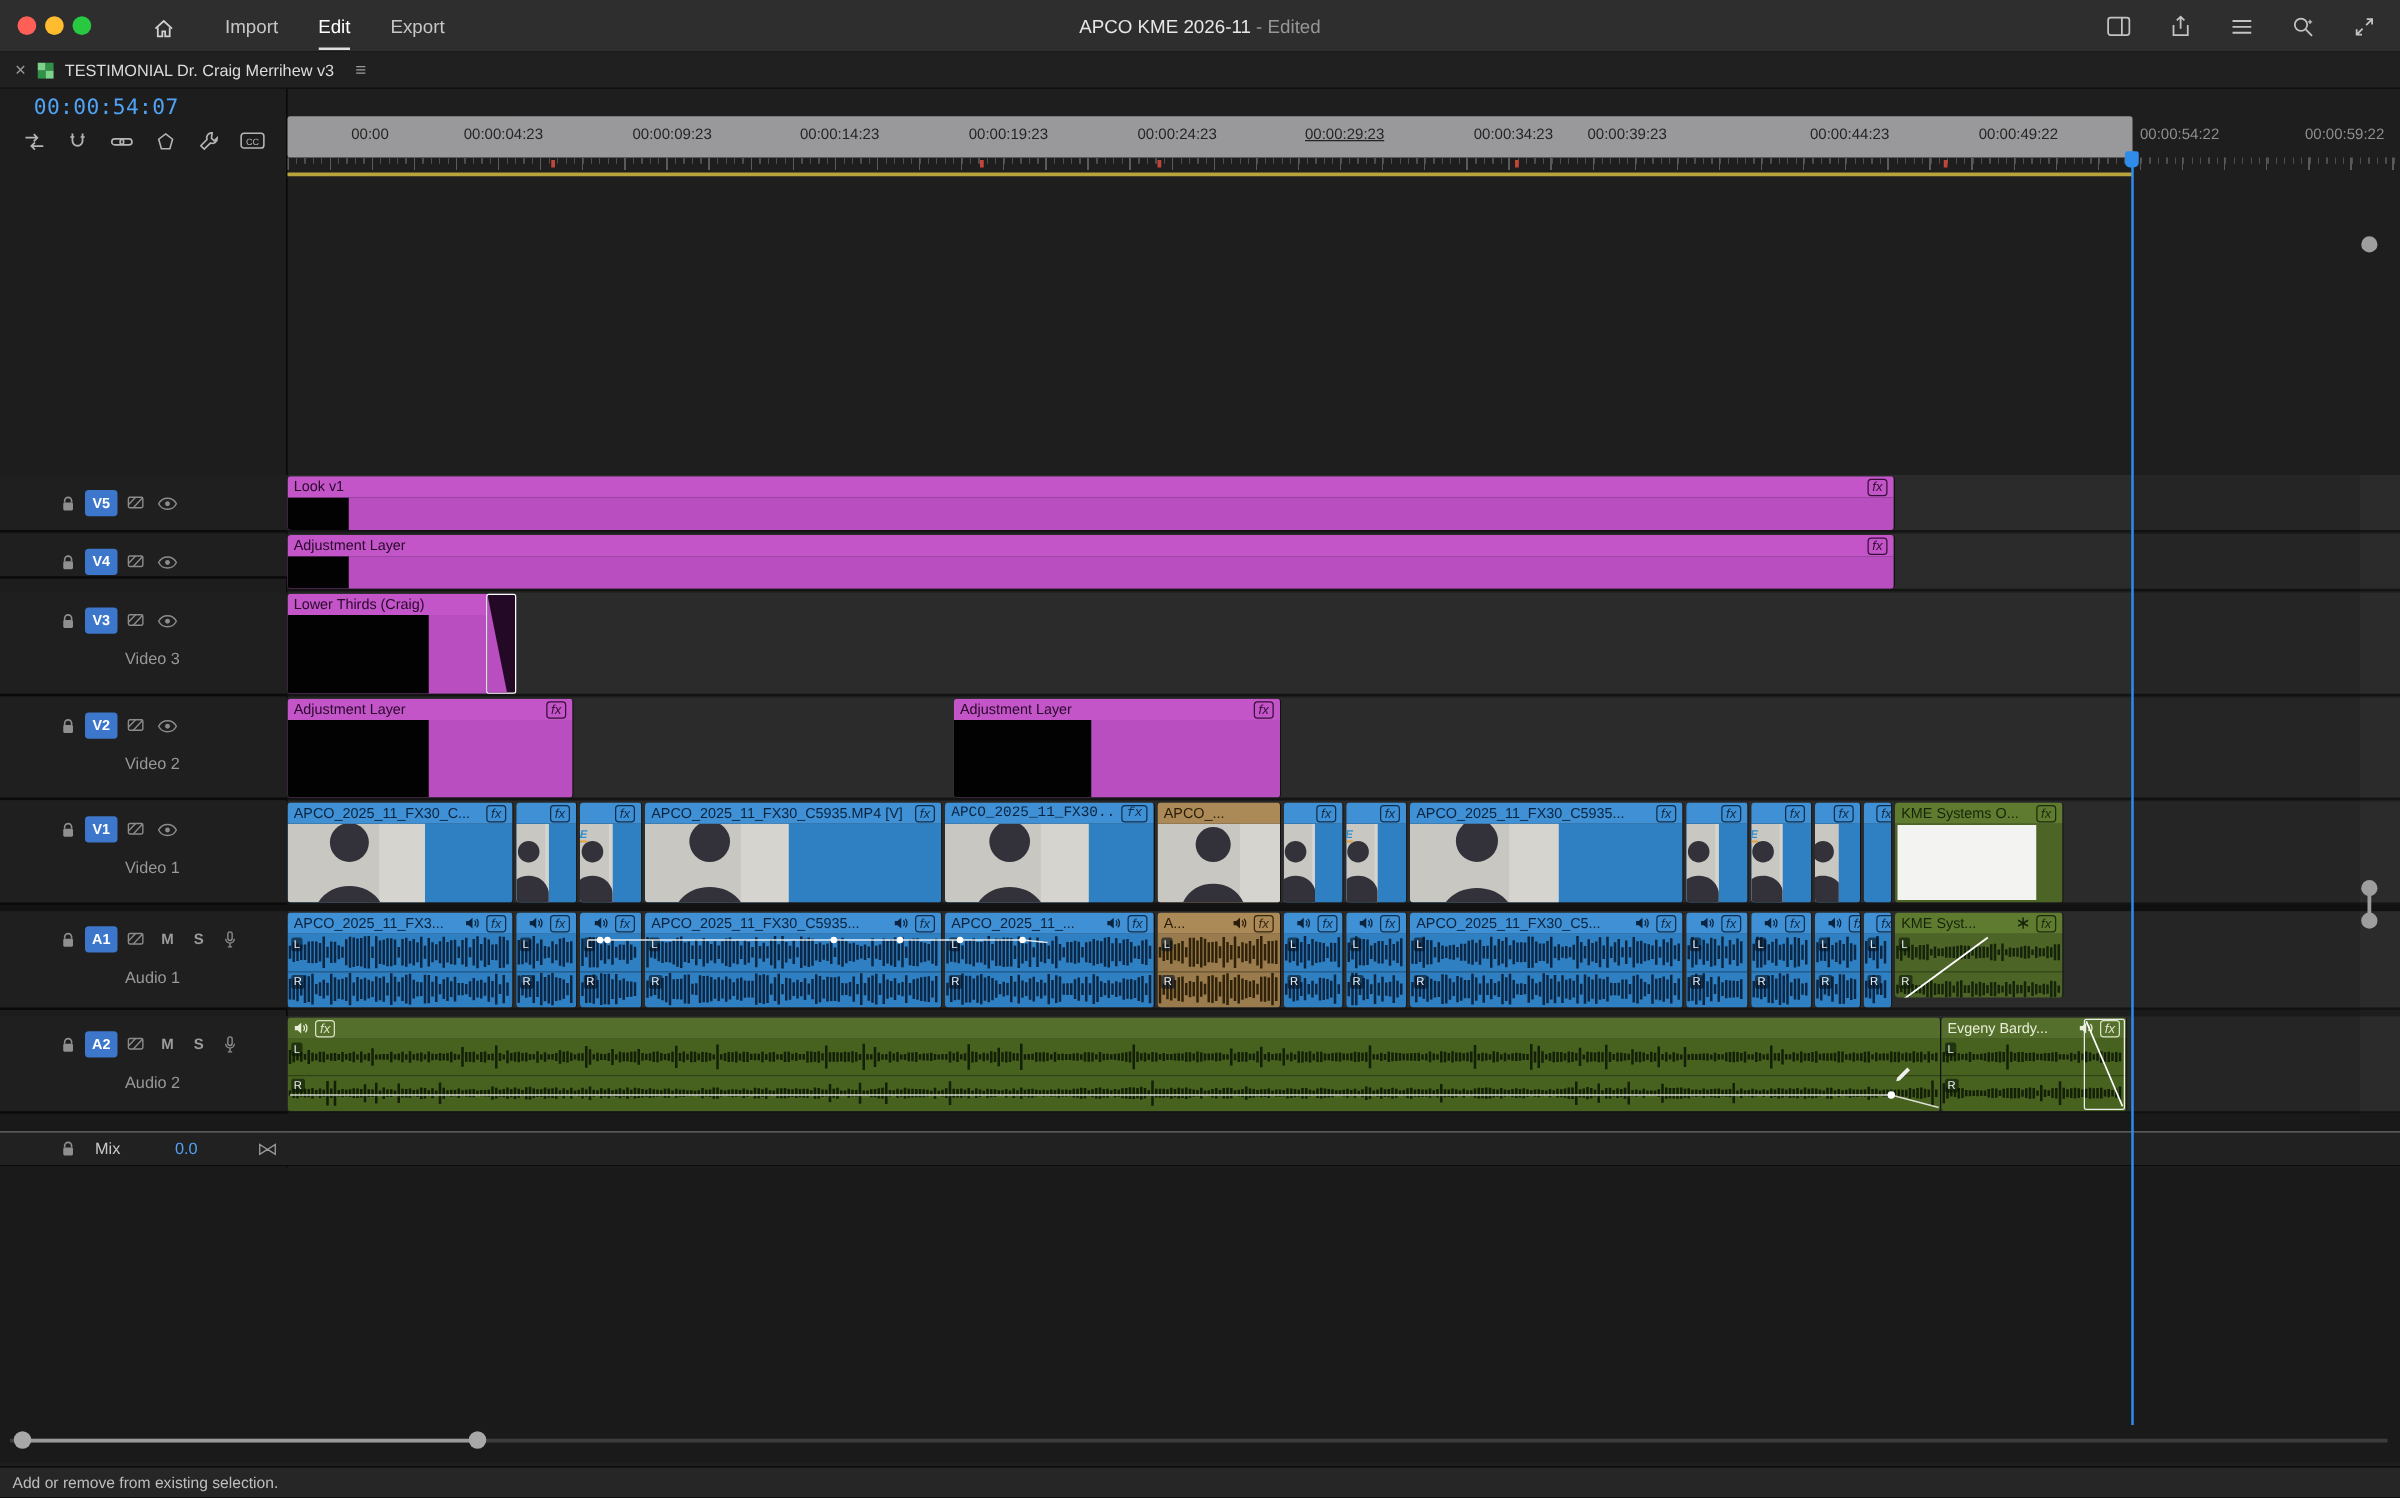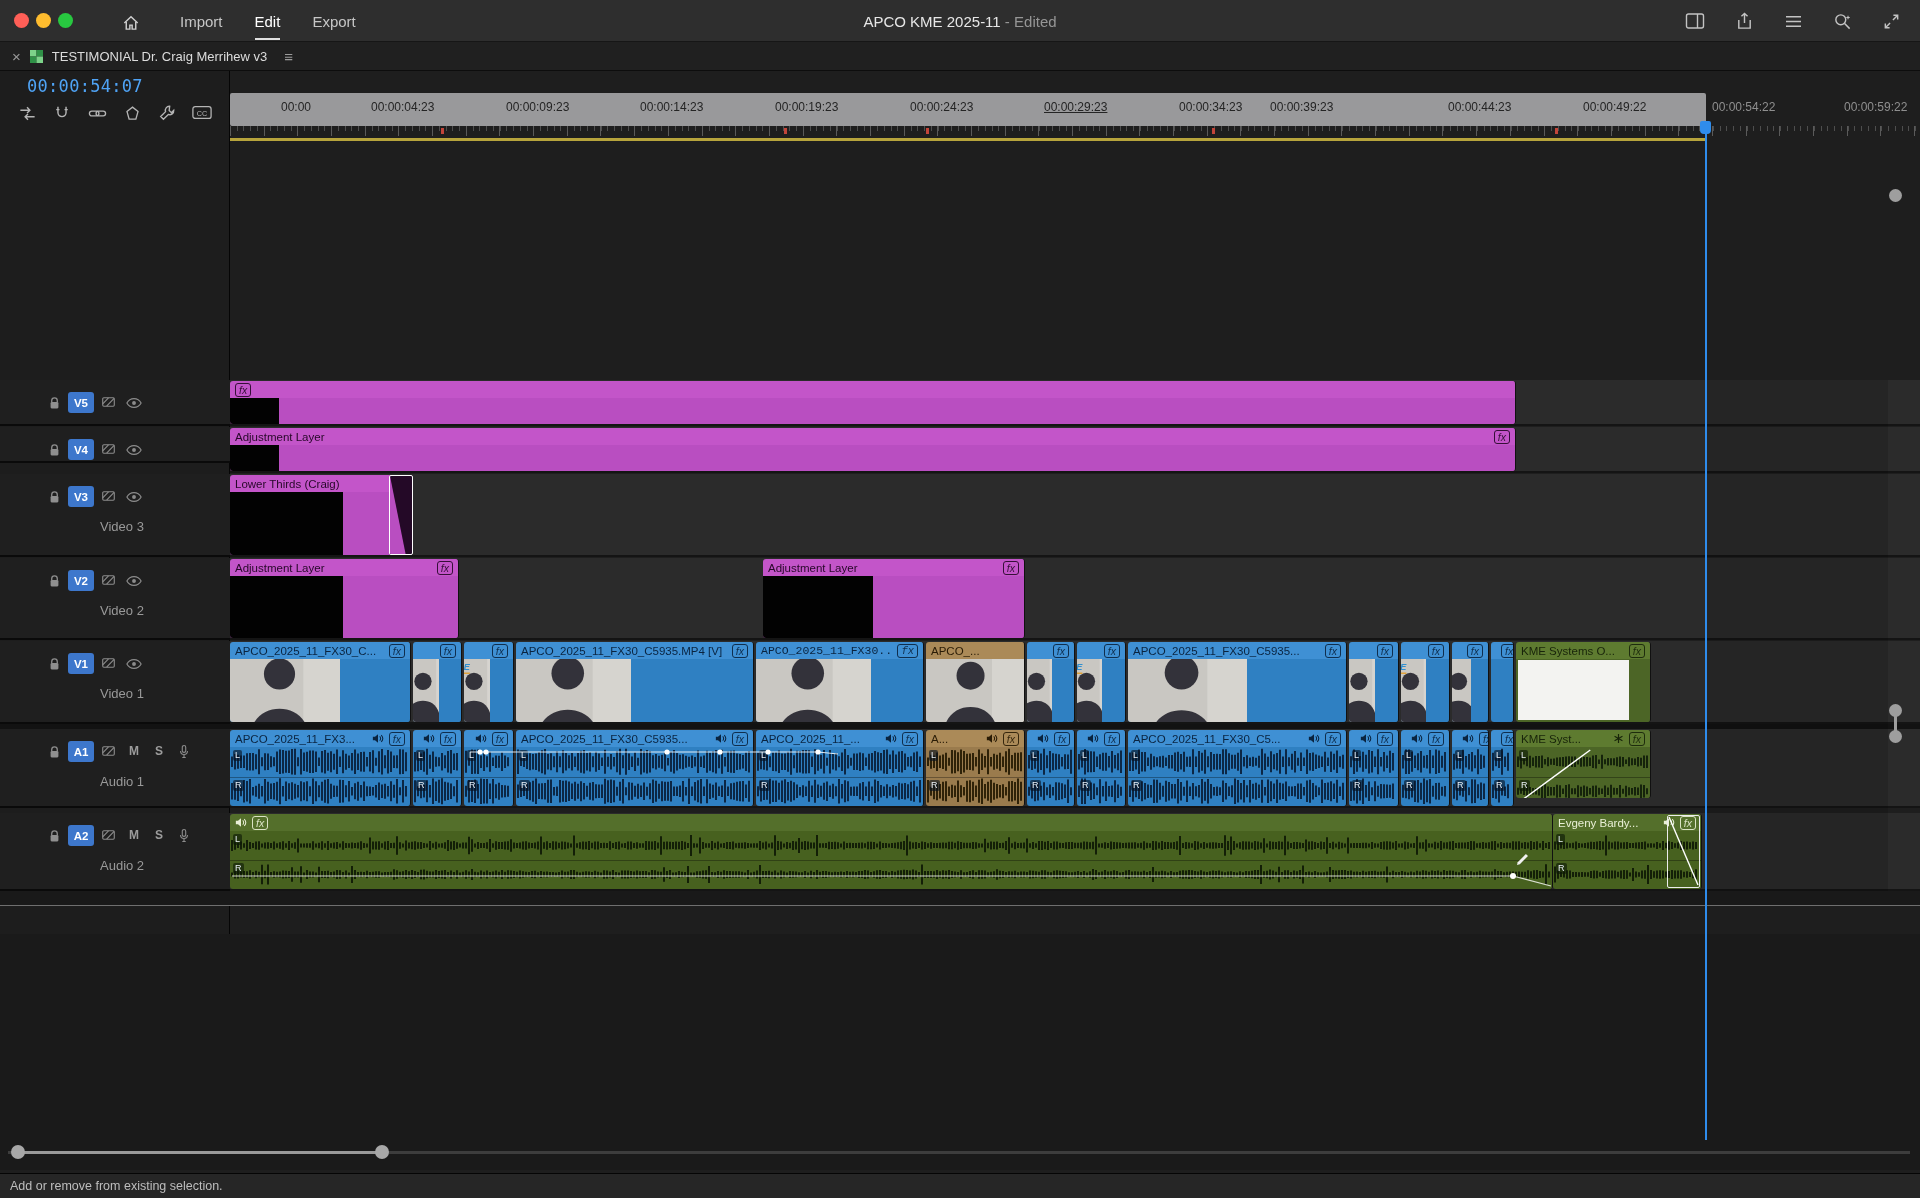--- a/index.html
+++ b/index.html
@@ -101,21 +101,21 @@
           <path d="M3 10.5L10 4l7 6.5"></path>
           <path d="M5 9.5V17h3.8v-4.2h2.4V17H15V9.5"></path>
         </svg>
       </span>
     <nav class="menu" id="menu">
         <div class="menu-item">Import</div>
         <div class="menu-item active">Edit</div>
         <div class="menu-item">Export</div>
       </nav>
     <div class="wintitle">
-        <span>APCO KME 2025-11</span>
+        <span>APCO KME 2026-11</span>
         <span class="suffix"> - Edited</span>
       </div>
     <div class="tb-right" id="tb-right">
         <div class="tb-icon">
           <svg width="20" height="18" viewBox="0 0 20 18" fill="none" stroke="currentColor" stroke-width="1.4">
             <rect x="1.5" y="2" width="17" height="14" rx="2"></rect>
             <path d="M12.5 2v14"></path>
           </svg>
         </div>
         <div class="tb-icon">
@@ -197,20 +197,35 @@
       </div>
     </div>
   <div class="ruler-gray"></div>
   <div class="ticks-minor"></div>
   <div class="ticks-major"></div>
   <div class="render-bar"></div>
 
   <div class="vagap" style="top:724px;height:5px"></div>
   <div class="vagap" style="top:891px;height:14px;background:#191919"></div>
   <div class="mixline"></div>
+  <div class="mixrow" id="mixrow">
+      <div class="w" style="left: 48px; top: 6px;">
+        <svg width="13" height="14" viewBox="0 0 14 15">
+          <path d="M4 6.5V5a3 3 0 0 1 6 0v1.5" fill="none" stroke="#8f8f8f" stroke-width="1.4"></path>
+          <rect x="2.8" y="6.5" width="8.4" height="6.8" rx="1.2" fill="#8f8f8f"></rect>
+        </svg>
+      </div>
+      <div class="mix-label">Mix</div>
+      <div class="mix-value">0.0</div>
+      <div class="w" style="left: 206px; top: 8px;">
+        <svg width="16" height="11" viewBox="0 0 18 12">
+          <path d="M2 1.5v9l7-4.5zM16 1.5v9L9 6z" fill="none" stroke="#9a9a9a" stroke-width="1.2"></path>
+        </svg>
+      </div>
+    </div>
   <div class="bottom-zone"></div>
 
   <div class="hs-track"></div>
   <div class="hs-thumb"></div>
   <div class="hs-dot" style="left:11px"></div>
   <div class="hs-dot" style="left:375px"></div>
   <div class="vdot" style="top:189px"></div>
   <div class="vbar" style="top:710px;height:30px"></div>
   <div class="vdot" style="top:704px"></div>
   <div class="vdot" style="top:730px"></div>
@@ -395,20 +410,21 @@
         <svg width="12" height="15" viewBox="0 0 14 16" fill="none" stroke="#8c8c8c" stroke-width="1.3">
           <rect x="5" y="1" width="4" height="8" rx="2"></rect>
           <path d="M3 7.5a4 4 0 0 0 8 0M7 11.5V15M5 15h4"></path>
         </svg>
       </div>
       <div class="tname" style="left: 100px; top: 45px;">Audio 2</div>
     </div>
     <div class="dark-right" style="left: 1706px; top: 380px; width: 182px; height: 511px;"></div>
     <div class="clip adjust" style="left: 230px; top: 381px; width: 1286px; height: 43px;">
       <div class="ct">
+        <span class="cname">Look v1</span>
         <span class="fx">fx</span>
       </div>
       <div class="cb" style="height: 26px;">
         <div class="seg-black" style="width: 49px;"></div>
       </div>
     </div>
     <div class="clip adjust" style="left: 230px; top: 428px; width: 1286px; height: 43px;">
       <div class="ct">
         <span class="cname">Adjustment Layer</span>
         <span class="fx">fx</span>

